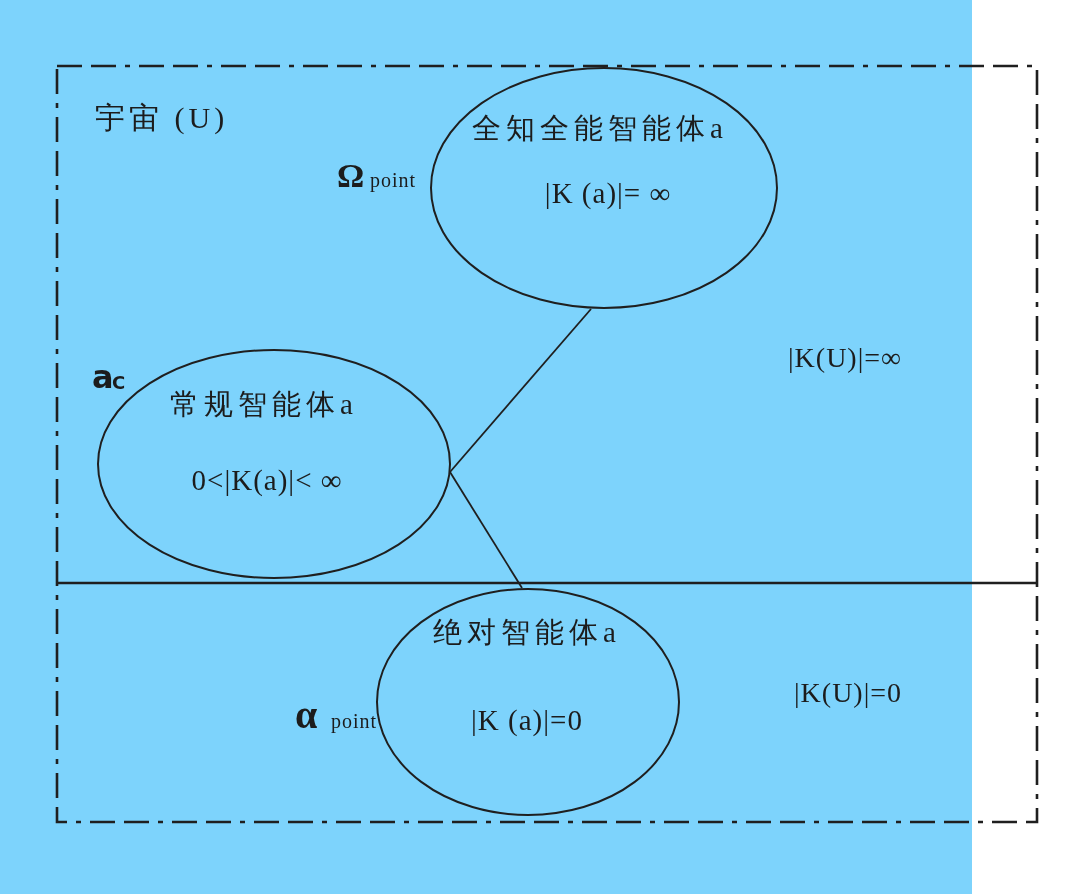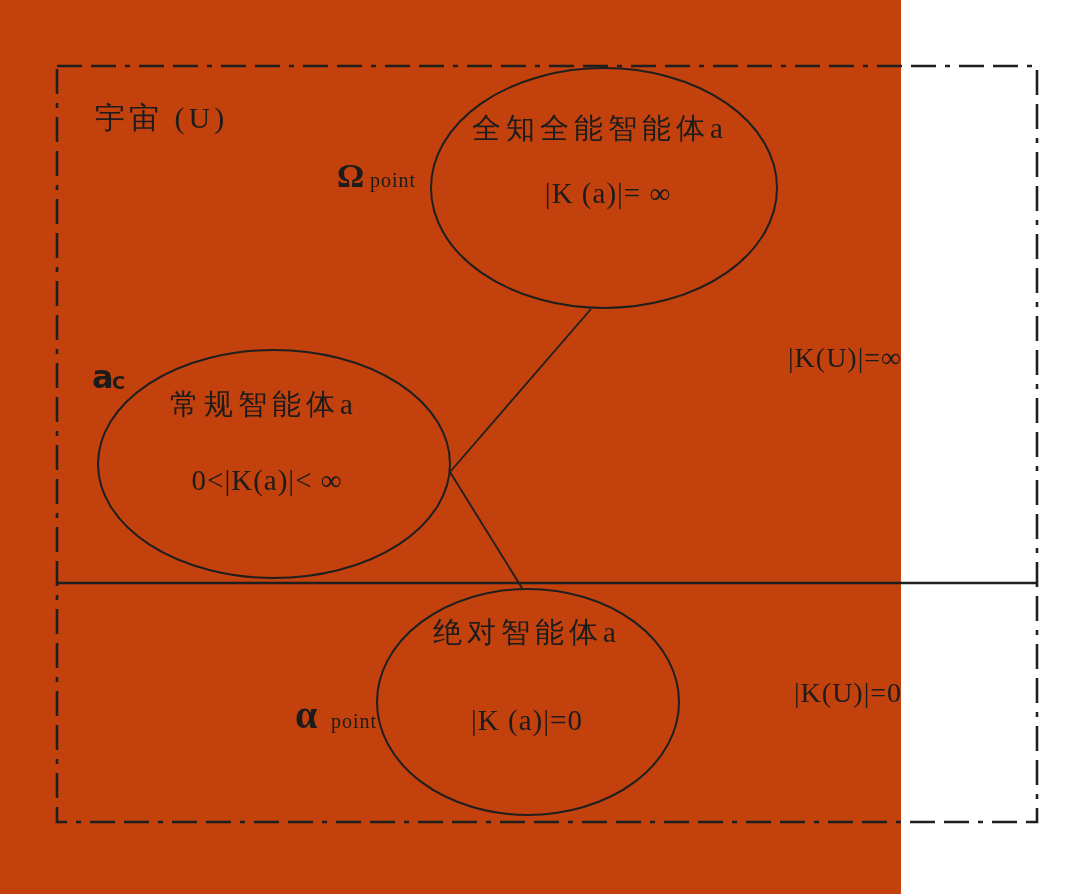--- a/index.html
+++ b/index.html
@@ -6,23 +6,23 @@
     margin: 0;
     padding: 0;
     background: #ffffff;
     width: 1080px;
     height: 894px;
     overflow: hidden;
     font-family: "Liberation Serif", "DejaVu Serif", serif;
   }
   .canvas {
     position: relative;
-    width: 901px;
+    width: 972px;
     height: 894px;
-    background: #c2410c;
+    background: #7dd3fc;
   }
   svg { display: block; }
 
   
   .stroke {
     stroke: #1f1f1f;
     fill: none;
   }
 
   text {

